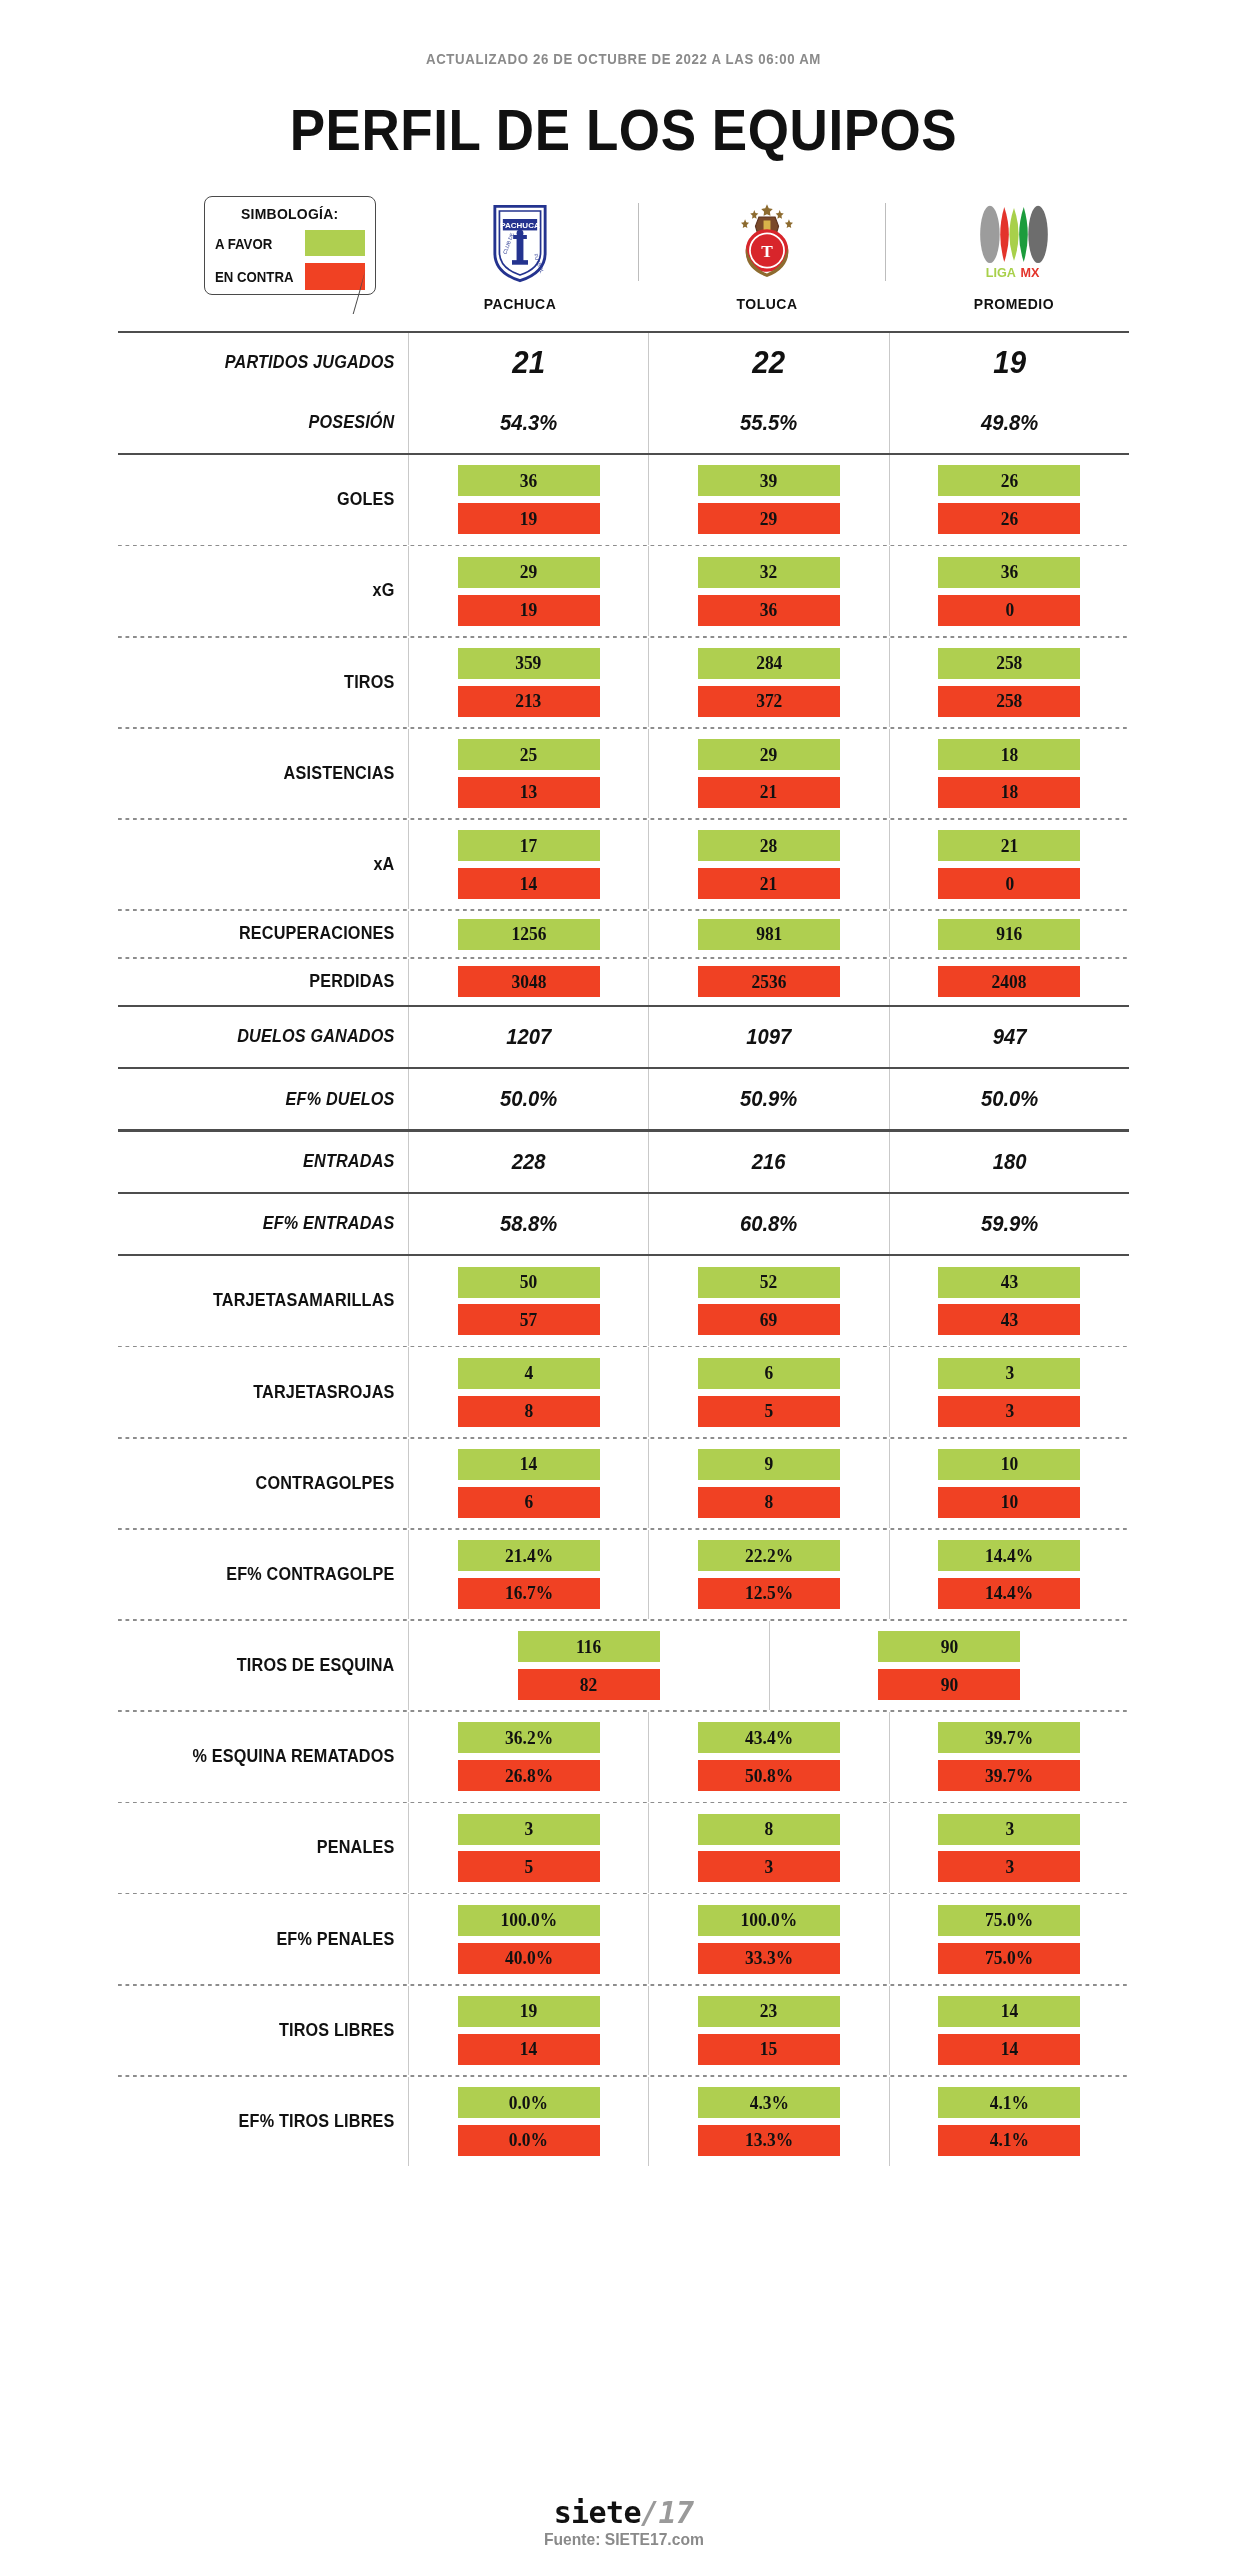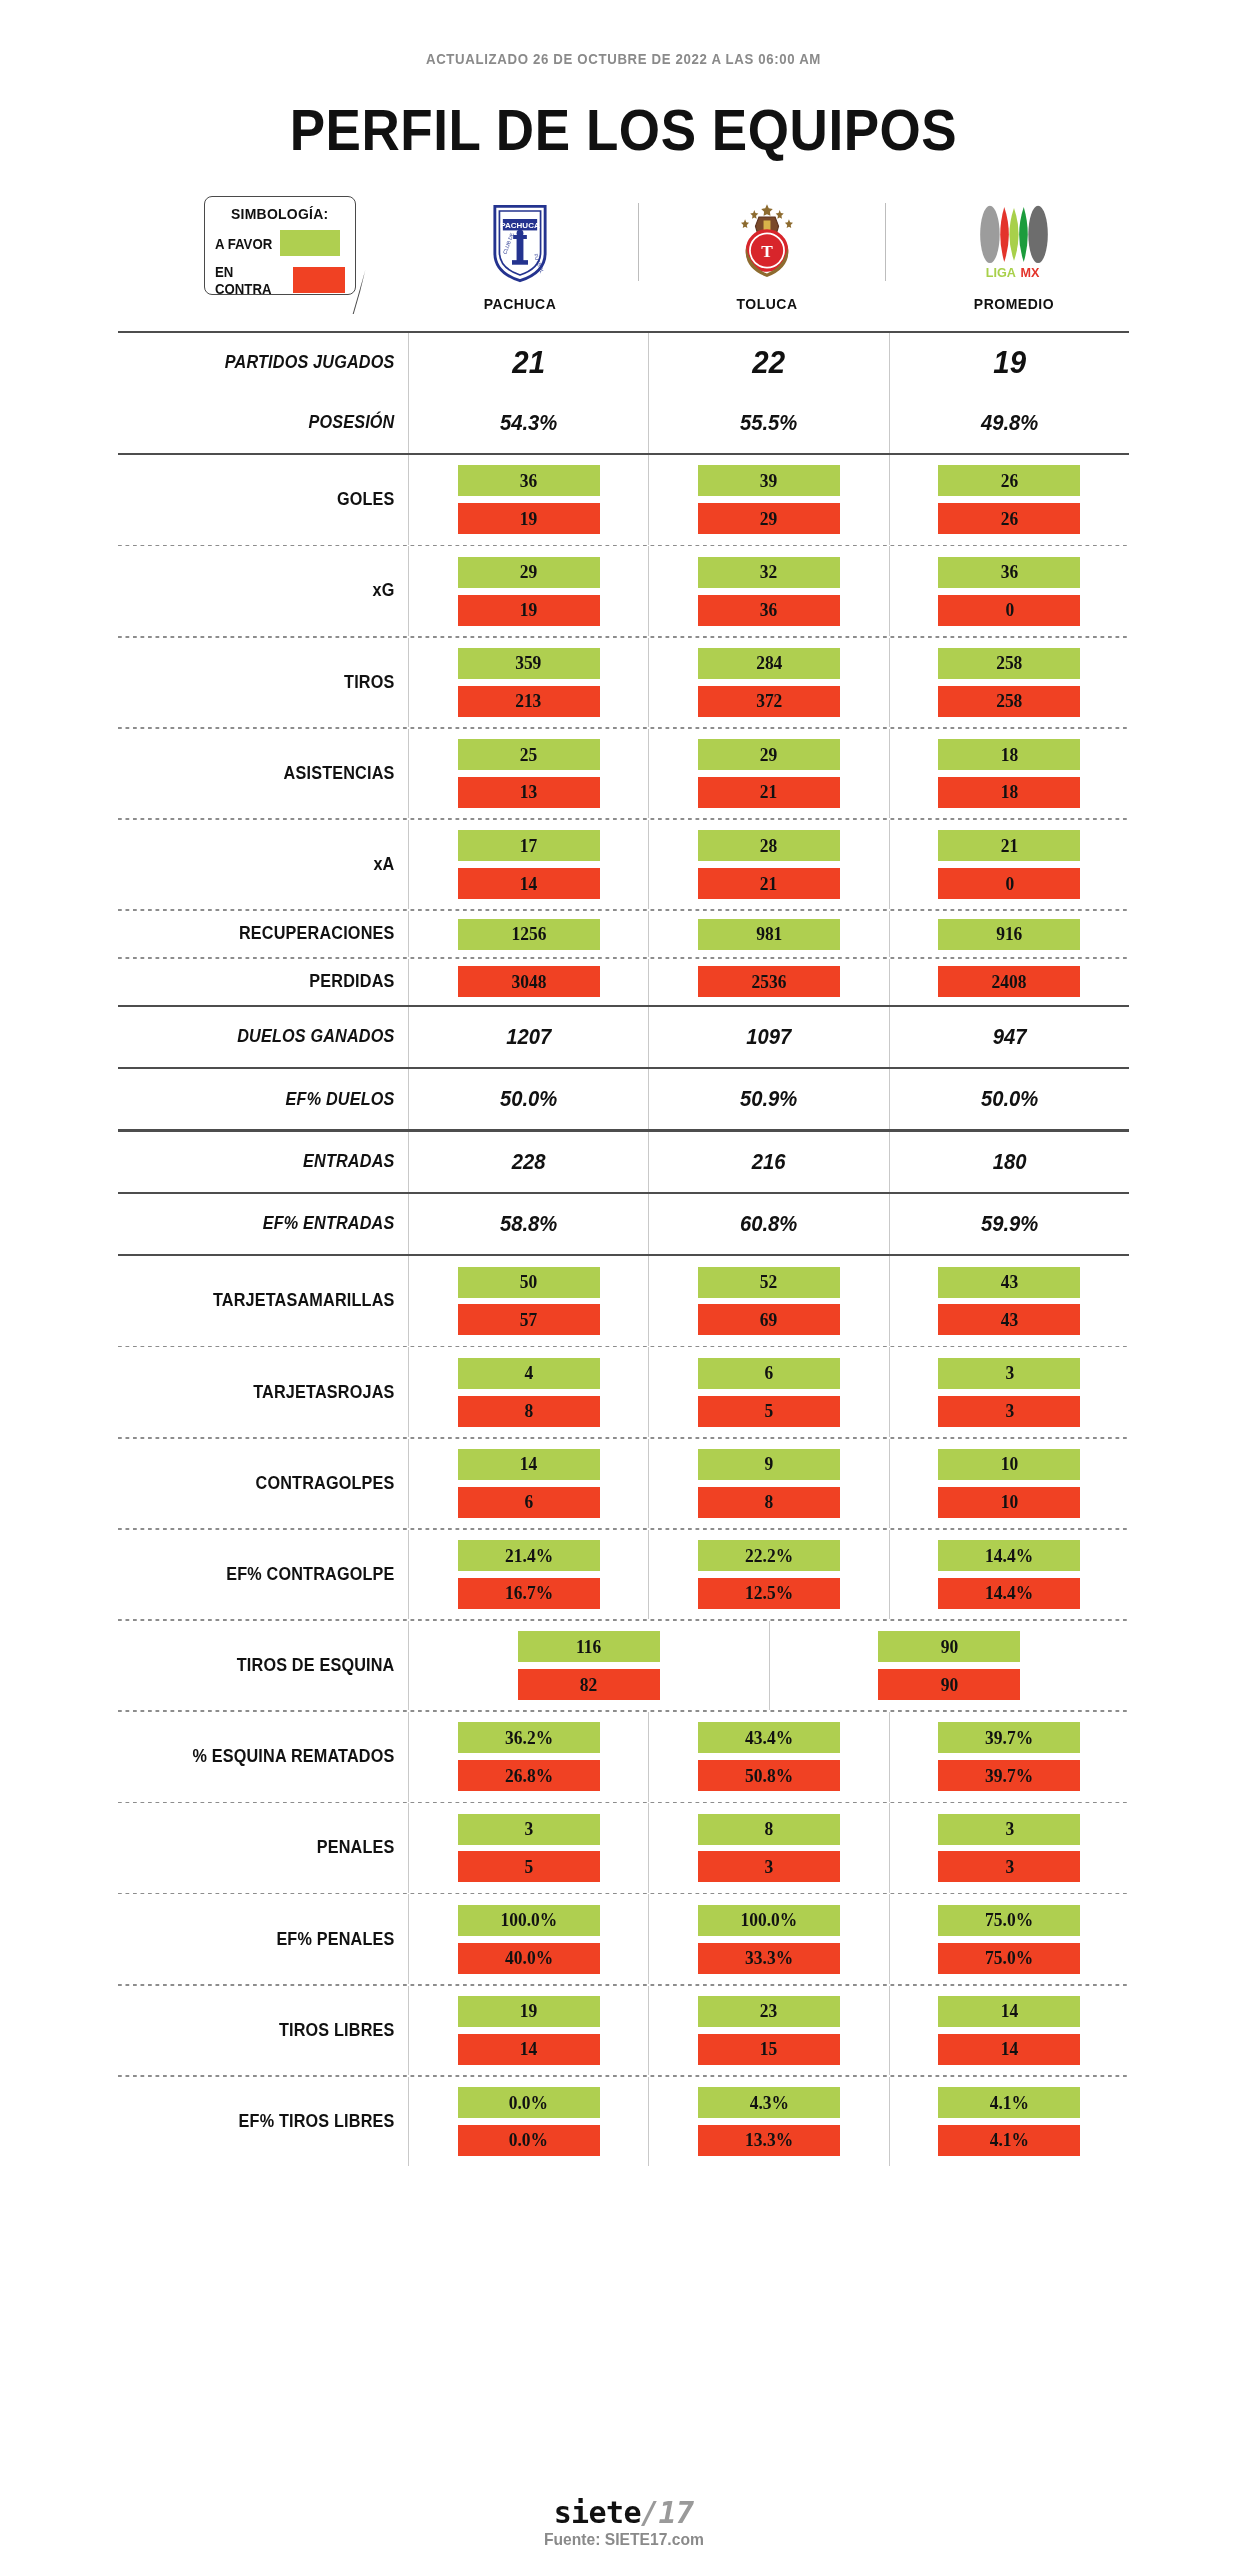--- a/index.html
+++ b/index.html
@@ -36,42 +36,42 @@
   
   #teams-header{
     position:relative;
     margin-top:25px;
     height:138px;
     width:1247px;
   }
   .legend-box{
     position:absolute;
     left:204px; top:8px;
-    width:152px; height:99px;
+    width:172px; height:99px;
     border:1.7px solid #4a4a4a;
     border-radius:8px;
     background:#fff;
     padding:8px 10.3px 0 10.3px;
   }
   .legend-box:after{
     content:"";
     position:absolute;
     left:154px; bottom:-20px;
     width:0;height:0;
     border-left:1.7px solid #4a4a4a;
     border-top:22px solid transparent;
     height:22px;
     transform:skewX(-16deg);
   }
   .legend-title{
     font-size:15.5px;font-weight:900;letter-spacing:0.3px;text-align:center;
     transform:scaleX(.9);
   }
   .legend-row{
-    display:flex;align-items:center;
+    display:flex;align-items:center;justify-content:space-between;
     margin-top:6.9px;
   }
   .legend-label{
     font-size:15px;font-weight:700;transform:scaleX(.88);transform-origin:left center;
   }
   .legend-swatch{ width:60px;height:26.4px; }
   .sw-green{ background:#AFCF50; }
   .sw-red{ background:#F04123; }
 
   .team-cell{

